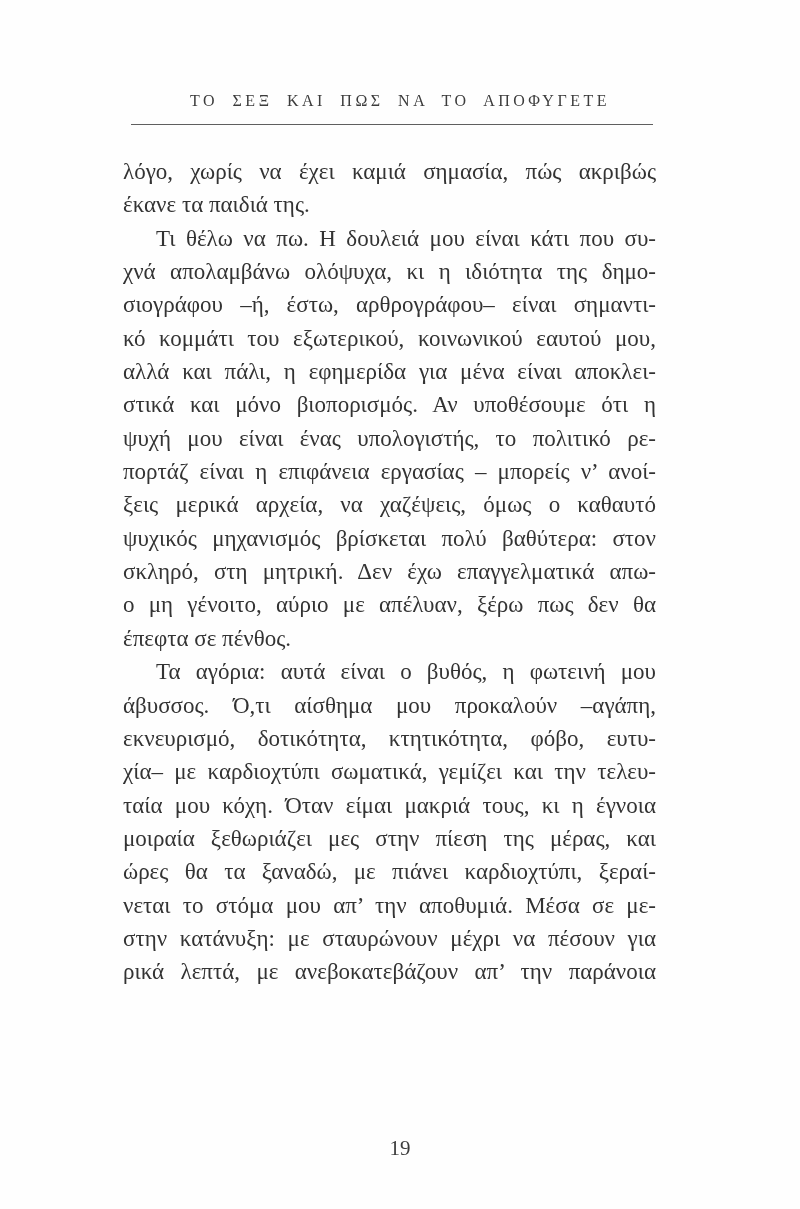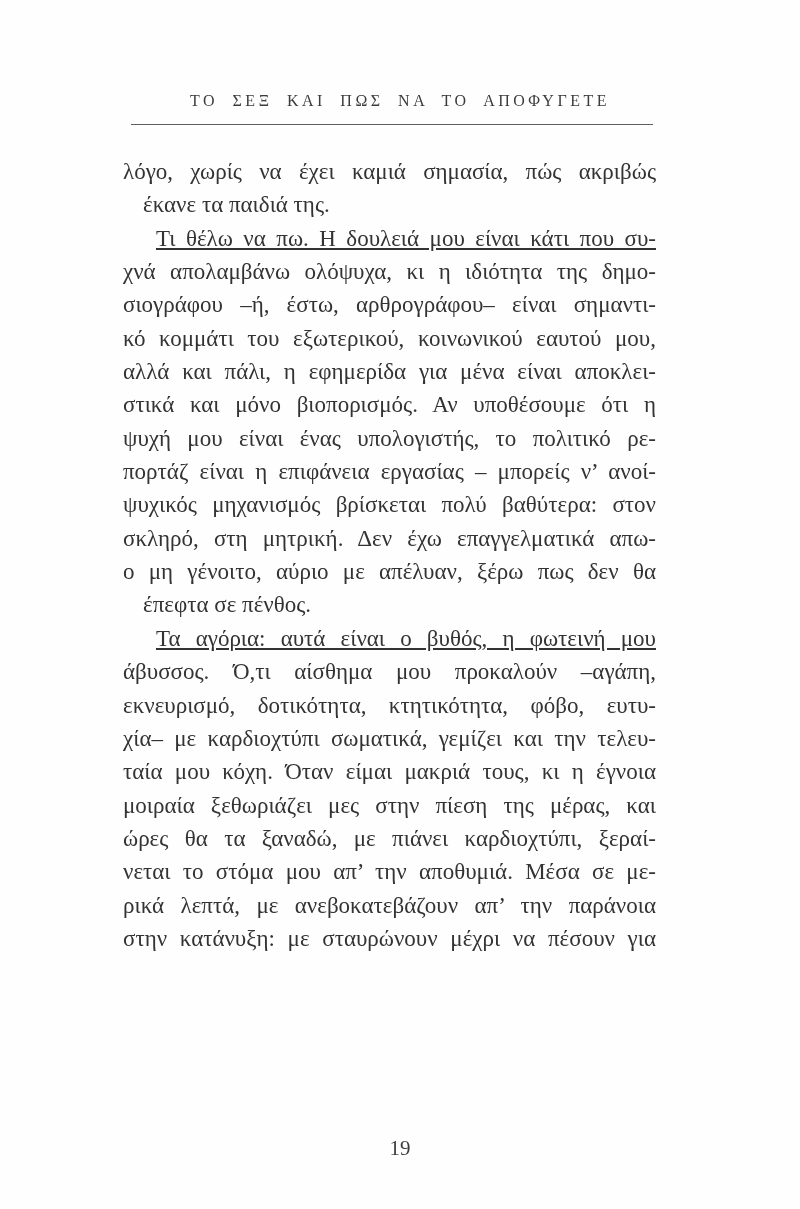--- a/index.html
+++ b/index.html
@@ -44,25 +44,23 @@
     line-height: 33.35px;
     color: #333333;
   }
   .line {
     text-align: justify;
     text-align-last: justify;
     white-space: normal;
   }
   .line.para-end {
     text-align-last: left;
-    margin-left: 20px;
   }
   .line.indent {
     text-indent: 33px;
-    text-decoration: underline;
   }
   .page-number {
     position: absolute;
     top: 1136px;
     left: 0;
     width: 100%;
     text-align: center;
     font-size: 21px;
     color: #3c3c3c;
   }
@@ -77,29 +75,30 @@
       <div class="line">λόγο, χωρίς να έχει καμιά σημασία, πώς ακριβώς</div>
       <div class="line para-end">έκανε τα παιδιά της.</div>
       <div class="line indent">Τι θέλω να πω. Η δουλειά μου είναι κάτι που συ-</div>
       <div class="line">χνά απολαμβάνω ολόψυχα, κι η ιδιότητα της δημο-</div>
       <div class="line">σιογράφου –ή, έστω, αρθρογράφου– είναι σημαντι-</div>
       <div class="line">κό κομμάτι του εξωτερικού, κοινωνικού εαυτού μου,</div>
       <div class="line">αλλά και πάλι, η εφημερίδα για μένα είναι αποκλει-</div>
       <div class="line">στικά και μόνο βιοπορισμός. Αν υποθέσουμε ότι η</div>
       <div class="line">ψυχή μου είναι ένας υπολογιστής, το πολιτικό ρε-</div>
       <div class="line">πορτάζ είναι η επιφάνεια εργασίας – μπορείς ν’ ανοί-</div>
+      <div class="line">ξεις μερικά αρχεία, να χαζέψεις, όμως ο καθαυτό</div>
       <div class="line">ψυχικός μηχανισμός βρίσκεται πολύ βαθύτερα: στον</div>
       <div class="line">σκληρό, στη μητρική. Δεν έχω επαγγελματικά απω-</div>
       <div class="line">ο μη γένοιτο, αύριο με απέλυαν, ξέρω πως δεν θα</div>
       <div class="line para-end">έπεφτα σε πένθος.</div>
       <div class="line indent">Τα αγόρια: αυτά είναι ο βυθός, η φωτεινή μου</div>
       <div class="line">άβυσσος. Ό,τι αίσθημα μου προκαλούν –αγάπη,</div>
       <div class="line">εκνευρισμό, δοτικότητα, κτητικότητα, φόβο, ευτυ-</div>
       <div class="line">χία– με καρδιοχτύπι σωματικά, γεμίζει και την τελευ-</div>
       <div class="line">ταία μου κόχη. Όταν είμαι μακριά τους, κι η έγνοια</div>
       <div class="line">μοιραία ξεθωριάζει μες στην πίεση της μέρας, και</div>
       <div class="line">ώρες θα τα ξαναδώ, με πιάνει καρδιοχτύπι, ξεραί-</div>
       <div class="line">νεται το στόμα μου απ’ την αποθυμιά. Μέσα σε με-</div>
+      <div class="line">στην κατάνυξη: με σταυρώνουν μέχρι να πέσουν για</div>
       <div class="line">ρικά λεπτά, με ανεβοκατεβάζουν απ’ την παράνοια</div>
-      <div class="line">στην κατάνυξη: με σταυρώνουν μέχρι να πέσουν για</div>
     </div>
   <div class="page-number">19</div>
 </div>
 
 </body></html>

